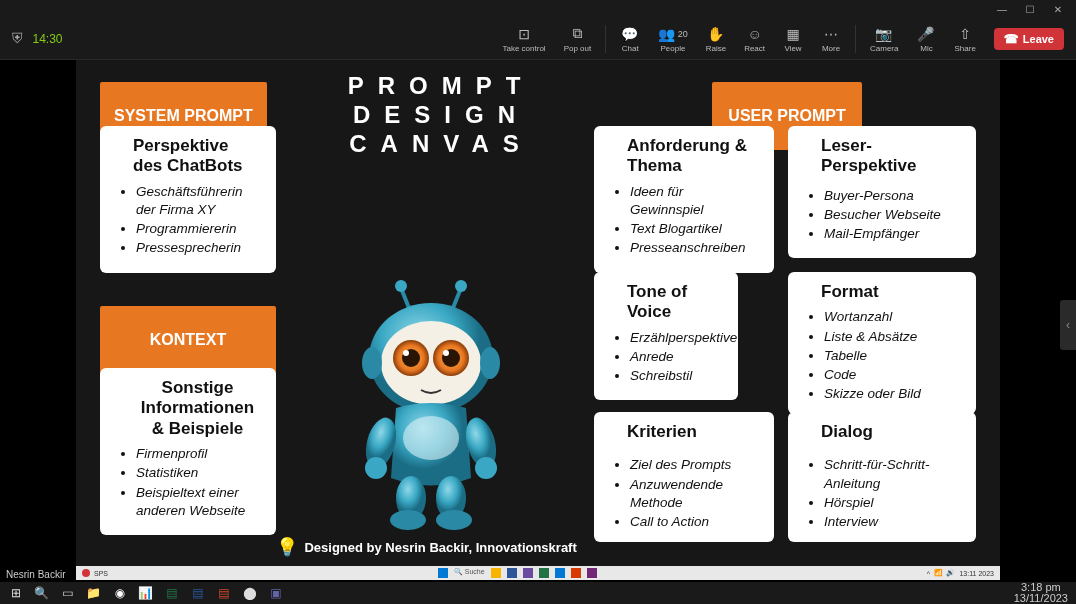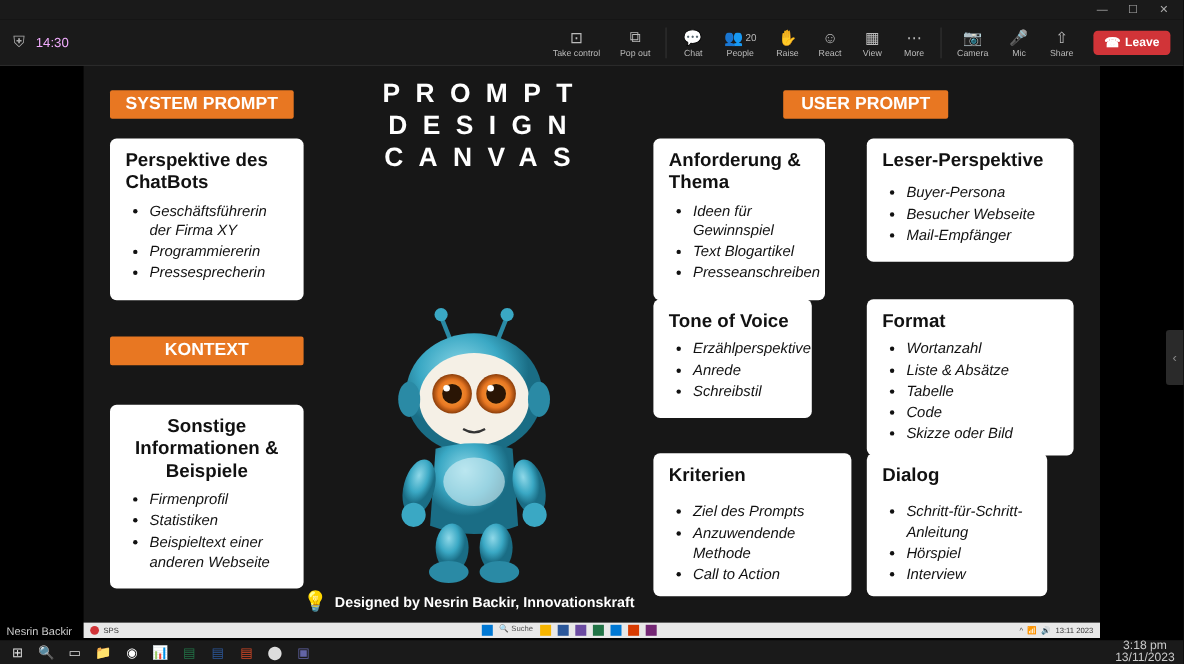--- a/index.html
+++ b/index.html
@@ -6,37 +6,37 @@
 body { background: #000; width: 1076px; height: 604px; overflow: hidden; position: relative; }
 
 
 .titlebar { height: 18px; background: #1a1a1a; display: flex; justify-content: flex-end; align-items: center; padding-right: 4px; }
 .titlebar .win-btn { width: 28px; height: 16px; display: flex; align-items: center; justify-content: center; color: #aaa; font-size: 10px; cursor: pointer; }
 
 
 .toolbar { height: 42px; background: #1a1a1a; display: flex; align-items: center; padding: 0 12px; justify-content: space-between; border-bottom: 1px solid #2a2a2a; }
 .toolbar-left { display: flex; align-items: center; gap: 10px; }
 .shield { color: #aaa; font-size: 14px; }
-.timer-text { color: #f0abfc; font-size: 12px; }
+.timer-text { color: #84cc16; font-size: 12px; }
 .toolbar-right { display: flex; align-items: center; gap: 2px; }
 .tool-btn { display: flex; flex-direction: column; align-items: center; justify-content: center; padding: 2px 8px; cursor: pointer; min-width: 36px; }
 .tool-btn .tool-icon { color: #bbb; font-size: 14px; height: 18px; display:flex; align-items:center; }
 .tool-btn .tool-label { color: #bbb; font-size: 8px; margin-top: 1px; }
 .people-count { font-size: 9px; color:#bbb; margin-left:2px; }
 .leave-btn { background: #d13438; color: #fff; border-radius: 4px; padding: 4px 10px; display: flex; align-items: center; gap: 4px; font-size: 11px; font-weight: 600; margin-left: 8px; cursor:pointer; }
 .leave-icon { font-size:12px; }
 
 
 .slide-area { position: absolute; top: 60px; left: 76px; width: 924px; height: 506px; background: #171717; }
 .slide-inner { position: relative; width: 100%; height: 100%; }
 
-.badge { background: #e87722; color:#fff; font-weight:700; padding:4px 14px; font-size:16px; border-radius:2px; display:inline-block; text-align:center; }
+.badge { background: #e87722; color:#fff; font-weight:700; padding:25px 14px; font-size:16px; border-radius:2px; display:inline-block; text-align:center; }
 
 .card { background: #fff; color:#111; border-radius:6px; padding:10px 14px 14px 14px; }
-.card h3 { font-size:17px; font-weight:800; margin-bottom:6px; line-height:1.2; }
+.card h3 { font-size:17px; font-weight:800; margin-bottom:6px; line-height:1.2;margin-left:19px; }
 .card h3.center { text-align:center; }
 .card ul { list-style: disc; padding-left: 22px; }
 .card ul li { font-size:13.5px; font-style: italic; line-height:1.35; margin-bottom:1px; }
 
 .main-title { position:absolute; left:225px; top:12px; width:280px; text-align:center; color:#fff; font-weight:800; letter-spacing:14px; line-height:1.2; }
 .main-title .line { font-size:24px; }
 
 .credit { position:absolute; left:200px; bottom:8px; display:flex; align-items:center; gap:6px; color:#fff; font-size:13px; font-weight:600; }
 .bulb { color:#e87722; font-size:18px; }
 
@@ -208,21 +208,21 @@
 
         <ellipse cx="85" cy="230" rx="15" ry="22" fill="url(#body)"></ellipse>
         <ellipse cx="125" cy="230" rx="15" ry="22" fill="url(#body)"></ellipse>
         <ellipse cx="82" cy="252" rx="18" ry="10" fill="#2a8aa5"></ellipse>
         <ellipse cx="128" cy="252" rx="18" ry="10" fill="#2a8aa5"></ellipse>
       </svg>
     </div>
 
     <div style="position:absolute; left:636px; top:22px; width:150px; text-align:center;" class="badge">USER PROMPT</div>
 
-    <div class="card" style="position:absolute; left:518px; top:66px; width:156px;">
+    <div class="card" style="position:absolute; left:518px; top:66px; width:180px;">
       <h3>Anforderung &amp; Thema</h3>
       <ul>
         <li>Ideen für Gewinnspiel</li>
         <li>Text Blogartikel</li>
         <li>Presseanschreiben</li>
       </ul>
     </div>
     <div class="card" style="position:absolute; left:518px; top:212px; width:144px;">
       <h3>Tone of Voice</h3>
       <ul>
@@ -251,21 +251,21 @@
     <div class="card" style="position:absolute; left:712px; top:212px; width:188px; padding-bottom:10px;">
       <h3>Format</h3>
       <ul>
         <li>Wortanzahl</li>
         <li>Liste &amp; Absätze</li>
         <li>Tabelle</li>
         <li>Code</li>
         <li>Skizze oder Bild</li>
       </ul>
     </div>
-    <div class="card" style="position:absolute; left:712px; top:352px; width:164px; height:130px;">
+    <div class="card" style="position:absolute; left:712px; top:352px; width:188px; height:130px;">
       <h3>Dialog</h3>
       <ul style="margin-top:14px;">
         <li>Schritt-für-Schritt-Anleitung</li>
         <li>Hörspiel</li>
         <li>Interview</li>
       </ul>
     </div>
 
     <div class="credit">
       <span class="bulb">💡</span>

